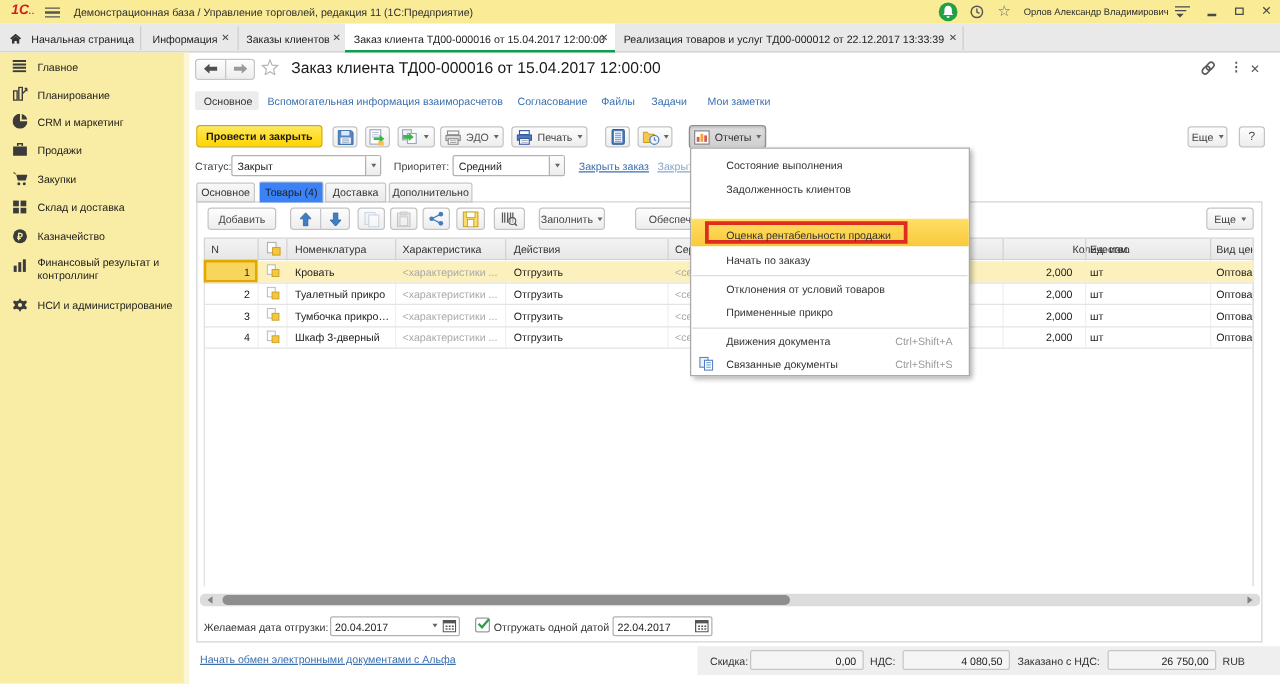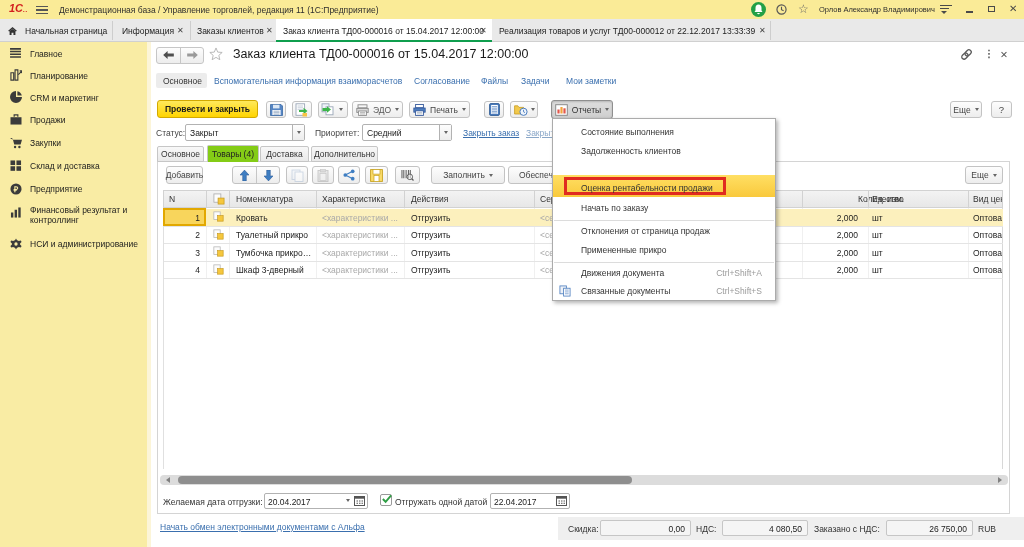--- a/index.html
+++ b/index.html
@@ -90,21 +90,21 @@
     <rect x="0.5" y="0.5" width="5" height="5" fill="#3b3b3b"></rect>
     <rect x="7" y="0.5" width="5" height="5" fill="#3b3b3b"></rect>
     <rect x="0.5" y="6.8" width="5" height="5" fill="#3b3b3b"></rect>
     <rect x="7" y="6.8" width="5" height="5" fill="#3b3b3b"></rect>
   </svg>
 <div class="a" style="left:30px;top:161px;color:#1c1c1c">Склад и доставка</div>
 <svg class="a" style="left:10px;top:182.5px" width="12" height="12" viewBox="0 0 13 13">
     <circle cx="6.5" cy="6.5" r="6" fill="#3b3b3b"></circle>
     <text x="6.5" y="9.4" font-size="8.5" font-family="Liberation Sans" fill="#f9eca4" text-anchor="middle" font-weight="bold">₽</text>
   </svg>
-<div class="a" style="left:30px;top:184px;color:#1c1c1c">Предприятие</div>
+<div class="a" style="left:30px;top:184px;color:#1c1c1c">Казначейство</div>
 <svg class="a" style="left:10px;top:207px" width="12" height="11" viewBox="0 0 13 12">
     <rect x="1" y="6" width="2.6" height="5.5" fill="#3b3b3b"></rect>
     <rect x="5" y="3" width="2.6" height="8.5" fill="#3b3b3b"></rect>
     <rect x="9" y="0.5" width="2.6" height="11" fill="#3b3b3b"></rect>
   </svg>
 <div class="a" style="left:30px;top:206px;color:#1c1c1c;width:120px;line-height:9.5px">Финансовый результат и контроллинг</div>
 <svg class="a" style="left:10px;top:238px" width="12" height="12" viewBox="0 0 13 13">
     <path d="M6.5 0.5 L7.6 2.5 A4.5 4.5 0 0 1 9.5 3.3 L11.8 2.7 L12.5 4.3 L10.9 6 A4.5 4.5 0 0 1 10.9 7 L12.5 8.7 L11.8 10.3 L9.5 9.7 A4.5 4.5 0 0 1 7.6 10.5 L6.5 12.5 L5.4 10.5 A4.5 4.5 0 0 1 3.5 9.7 L1.2 10.3 L0.5 8.7 L2.1 7 A4.5 4.5 0 0 1 2.1 6 L0.5 4.3 L1.2 2.7 L3.5 3.3 A4.5 4.5 0 0 1 5.4 2.5 Z" fill="#3b3b3b"></path>
     <circle cx="6.5" cy="6.5" r="1.8" fill="#f9eca4"></circle>
   </svg>
@@ -224,23 +224,23 @@
 <div class="a" style="left:439px;top:125px;width:12px;height:15px;box-sizing:border-box;border-left:1px solid #b2b2b2;background:linear-gradient(#fdfdfd,#ededed);display:flex;align-items:center;justify-content:center">
     <span class="ddarr" style="margin-left:0"></span>
   </div>
 <div class="a ulnk" style="left:463px;top:128px">Закрыть заказ</div>
 <div class="a ulnk" style="left:526px;top:128px;color:#8aa7c8">Закрыть заказ</div>
 
 <div class="a" style="left:157px;top:161px;width:853px;height:353px;box-sizing:border-box;border:1px solid #d4d4d4;background:#fff"></div>
 <div class="a" style="left:157px;top:146px;width:47px;height:16px;box-sizing:border-box;border:1px solid #c6c6c6;border-radius:2px 2px 0 0;background:linear-gradient(#f8f8f8,#e9e9e9);display:flex;align-items:center;justify-content:center;color:#333">Основное</div>
 <div class="a" style="left:260px;top:146px;width:49px;height:16px;box-sizing:border-box;border:1px solid #c6c6c6;border-radius:2px 2px 0 0;background:linear-gradient(#f8f8f8,#e9e9e9);display:flex;align-items:center;justify-content:center;color:#333">Доставка</div>
 <div class="a" style="left:311px;top:146px;width:67px;height:16px;box-sizing:border-box;border:1px solid #c6c6c6;border-radius:2px 2px 0 0;background:linear-gradient(#f8f8f8,#e9e9e9);display:flex;align-items:center;justify-content:center;color:#333">Дополнительно</div>
-<div class="a" style="left:207px;top:145px;width:52px;height:17px;box-sizing:border-box;border:1px solid #c6c6c6;border-bottom:none;border-radius:2px 2px 0 0;background:#84cc16;display:flex;align-items:center;justify-content:center;color:#222">Товары (4)</div>
-
-<div class="btn" style="left:166px;top:166px;width:37px;height:18px">Добавить</div>
+<div class="a" style="left:207px;top:145px;width:52px;height:17px;box-sizing:border-box;border:1px solid #c6c6c6;border-bottom:none;border-radius:2px 2px 0 0;background:#3b82f6;display:flex;align-items:center;justify-content:center;color:#222">Товары (4)</div>
+
+<div class="btn" style="left:166px;top:166px;width:55px;height:18px">Добавить</div>
 <div class="btn" style="left:232px;top:166px;width:48px;height:18px"></div>
 <div class="vsep" style="left:256px;top:167px;height:16px;background:#c6c6c6"></div>
 <svg class="a" style="left:240px;top:170px" width="9" height="11" viewBox="0 0 10 12">
     <path d="M5 0 L10 5.5 L7 5.5 L7 12 L3 12 L3 5.5 L0 5.5 Z" fill="#3f7ec2" stroke="#2d5a94" stroke-width="0.6"></path>
   </svg>
 <svg class="a" style="left:264px;top:170px" width="9" height="11" viewBox="0 0 10 12">
     <path d="M5 12 L10 6.5 L7 6.5 L7 0 L3 0 L3 6.5 L0 6.5 Z" fill="#3f7ec2" stroke="#2d5a94" stroke-width="0.6"></path>
   </svg>
 <div class="btn" style="left:286px;top:166px;width:22px;height:18px">
 <svg width="13" height="13" viewBox="0 0 13 13" opacity="0.45">
@@ -270,21 +270,21 @@
       <rect x="4" y="6.5" width="5" height="6" fill="#fff" stroke="#c7a11e" stroke-width="0.7"></rect>
     </svg>
   </div>
 <div class="btn" style="left:395px;top:166px;width:25px;height:18px">
 <svg width="13" height="12" viewBox="0 0 14 13">
       <path d="M1 1 V10 M3 1 V10 M5.5 1 V10 M8 1 V10 M10 1 V10" stroke="#5a5a5a" stroke-width="1.1"></path>
       <circle cx="9.5" cy="8.5" r="3" fill="rgba(255,255,255,0.5)" stroke="#5a5a5a" stroke-width="1"></circle>
       <path d="M11.6 10.6 L13.5 12.5" stroke="#5a5a5a" stroke-width="1.3"></path>
     </svg>
   </div>
-<div class="btn" style="left:431px;top:166px;width:74px;height:18px">Заполнить<span class="ddarr"></span></div>
+<div class="btn" style="left:431px;top:166px;width:53px;height:18px">Заполнить<span class="ddarr"></span></div>
 <div class="btn" style="left:508px;top:166px;width:90px;height:18px;justify-content:flex-start;padding-left:10px">Обеспечение</div>
 <div class="btn" style="left:965px;top:166px;width:38px;height:18px">Еще<span class="ddarr"></span></div>
 
 <div class="a" style="left:163px;top:190px;width:840px;height:18px;box-sizing:border-box;background:linear-gradient(#f3f3f3,#e7e7e7);border:1px solid #d2d2d2"></div>
 <div class="a" style="left:169px;top:194px;color:#333">N</div>
 <div class="a" style="left:236px;top:194px;color:#333">Номенклатура</div>
 <div class="a" style="left:322px;top:194px;color:#333">Характеристика</div>
 <div class="a" style="left:411px;top:194px;color:#333">Действия</div>
 <div class="a" style="left:540px;top:194px;color:#333">Серия</div>
 <div class="a" style="left:858px;top:194px;color:#333">Количество</div>
@@ -410,21 +410,21 @@
 
 <div class="a" style="left:552px;top:118px;width:224px;height:183px;box-sizing:border-box;background:#fff;border:1px solid #ababab;box-shadow:2px 2px 4px rgba(0,0,0,0.3)"></div>
 <div class="a" style="left:581px;top:127px;color:#333">Состояние выполнения</div>
 <div class="a" style="left:581px;top:146px;color:#333">Задолженность клиентов</div>
 <div class="a" style="left:581px;top:177px;color:#333">Карточка расчетов с клиентами</div>
 <div class="a" style="left:553px;top:175px;width:222px;height:22px;background:linear-gradient(#ffdf63,#f9c93c)"></div>
 <div class="a" style="left:564px;top:177px;width:162px;height:18px;box-sizing:border-box;border:3px solid #e02b20"></div>
 <div class="a" style="left:581px;top:183px;color:#333">Оценка рентабельности продажи</div>
 <div class="a" style="left:581px;top:203px;color:#333">Начать по заказу</div>
 <div class="a" style="left:554px;top:220px;width:220px;height:1px;background:#dcdcdc"></div>
-<div class="a" style="left:581px;top:226px;color:#333">Отклонения от страница продаж</div>
+<div class="a" style="left:581px;top:226px;color:#333">Отклонения от условий товаров</div>
 <div class="a" style="left:581px;top:245px;color:#333">Примененные прикро</div>
 <div class="a" style="left:554px;top:262px;width:220px;height:1px;background:#dcdcdc"></div>
 <div class="a" style="left:581px;top:268px;color:#333">Движения документа</div>
 <div class="a" style="left:700px;top:268px;width:62px;text-align:right;color:#9a9a9a">Ctrl+Shift+A</div>
 <svg class="a" style="left:559px;top:285px" width="12" height="12" viewBox="0 0 13 13">
     <rect x="1" y="1" width="7" height="8.5" fill="#eef2f8" stroke="#4d7ebf" stroke-width="0.9"></rect>
     <rect x="5" y="3.5" width="7" height="8.5" fill="#fff" stroke="#4d7ebf" stroke-width="0.9"></rect>
     <path d="M6.5 5.5 L10.5 5.5 M6.5 7.5 L10.5 7.5 M6.5 9.5 L10.5 9.5" stroke="#4d7ebf" stroke-width="0.7"></path>
   </svg>
 <div class="a" style="left:581px;top:286px;color:#333">Связанные документы</div>

